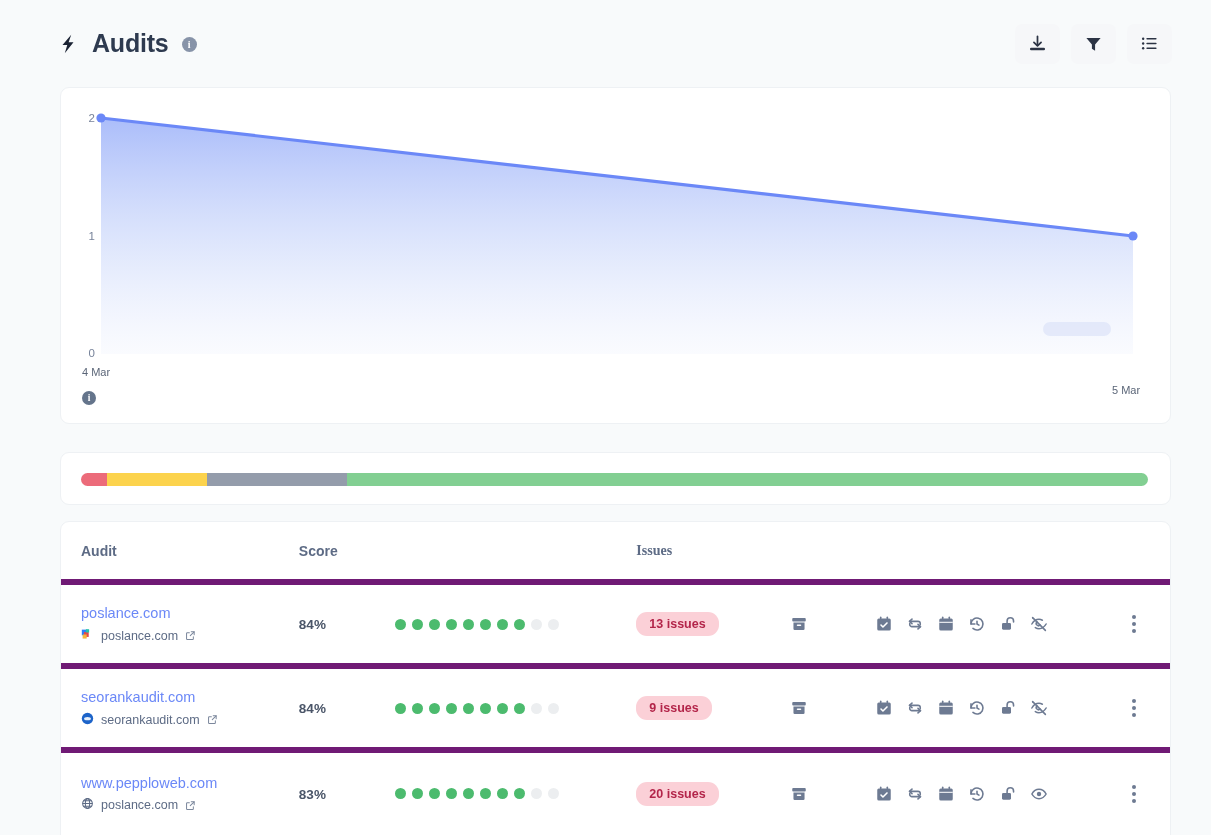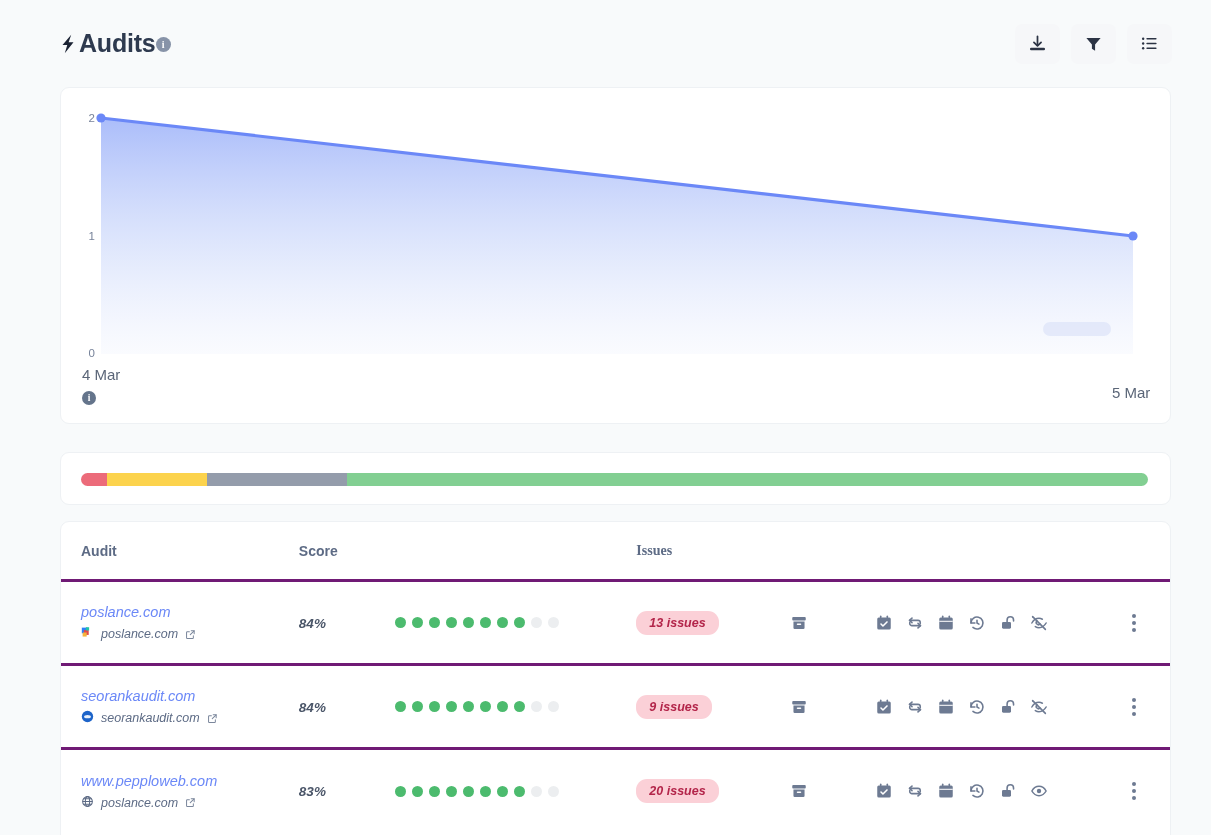--- a/index.html
+++ b/index.html
@@ -18,21 +18,21 @@
 
   
   .header {
     position: absolute;
     left: 0; top: 0;
     width: 1211px; height: 87px;
     display: flex;
     align-items: center;
     padding: 0 39px 0 57px;
   }
-  .title-wrap { display: flex; align-items: center; }
+  .title-wrap { display: flex; align-items: center; gap: 13px; }
   .bolt-icon { width: 22px; height: 26px; display: block; }
   .page-title {
     font-size: 25px;
     font-weight: bold;
     color: #2e3a4f;
     letter-spacing: -0.2px;
     line-height: 1;
   }
   .info-dot {
     width: 15px; height: 15px; border-radius: 50%;
@@ -94,21 +94,21 @@
   .chart-svg { position: absolute; left: 0; top: 0; }
   .y-tick {
     position: absolute;
     font-size: 11.5px;
     color: #77839a;
     text-align: right;
     width: 22px;
   }
   .x-tick {
     position: absolute;
-    font-size: 15px;
+    font-size: 11px;
     color: #5b6678;
   }
   .chart-info {
     position: absolute;
     left: 21px; top: 303px;
     width: 14px; height: 14px; border-radius: 50%;
     background: #64748b;
     display: flex; align-items: center; justify-content: center;
     color: #fff; font-size: 9.5px; font-weight: bold;
     font-family: "Liberation Serif", serif;
@@ -147,21 +147,21 @@
     padding: 21px 0 20px 0;
   }
   table.audits th.c-audit  { padding-left: 20px; width: 222px; }
   table.audits th.c-score  { width: 90px; }
   table.audits th.c-dots   { width: 225px; }
   table.audits th.c-issues { width: 143px; font-family: Liberation Serif, serif; }
   table.audits th.c-a1     { width: 80px; }
   table.audits th.c-tools  { width: 215px; }
   table.audits th.c-menu   { width: 60px; }
 
-  table.audits tbody tr { border-top: 3px solid #701a75; height: 84px; font-style: italic; }
+  table.audits tbody tr { border-top: 6px solid #701a75; height: 84px; }
 
   td { vertical-align: middle; }
   td.c-audit { padding-left: 20px; }
 
   .site-link {
     display: block;
     color: #6b88f7;
     font-size: 14.5px;
     text-decoration: none;
     line-height: 1.25;

